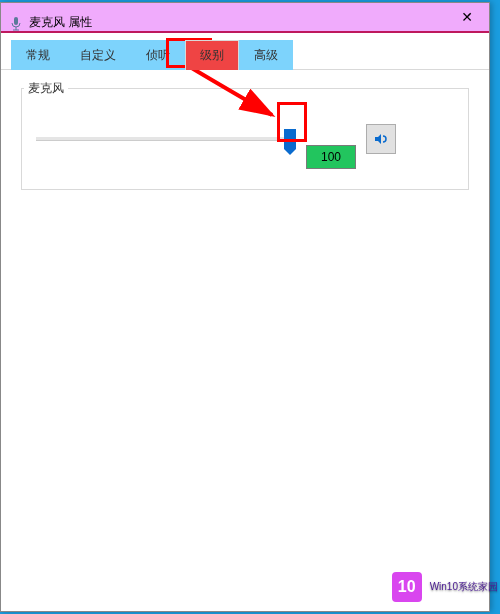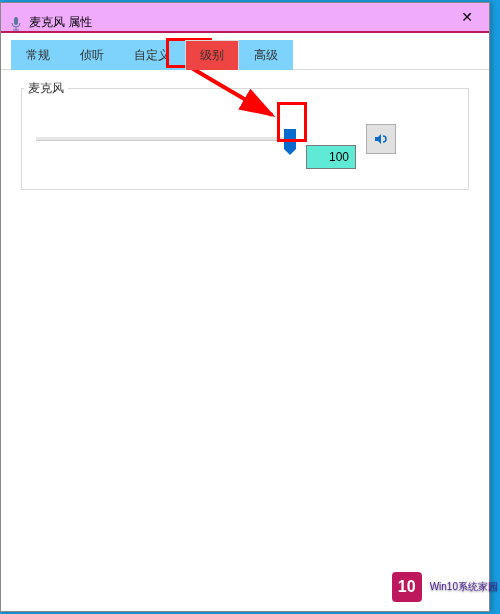--- a/index.html
+++ b/index.html
@@ -130,23 +130,23 @@
     width: 0;
     height: 0;
     border-left: 6px solid transparent;
     border-right: 6px solid transparent;
     border-top: 6px solid #0a6bce;
   }
   .slider-value {
     width: 50px;
     height: 24px;
     border: 1px solid #7a7a7a;
-    background: #5eead4;
-    color: #000;
-    text-align: right;
+    background: #22c55e;
+    color: #000;
+    text-align: center;
     padding: 0 6px;
     font-size: 12px;
     margin-top: 36px;
   }
   .speaker-btn {
     width: 30px;
     height: 30px;
     border: 1px solid #adadad;
     background: #e1e1e1;
     display: inline-flex;
@@ -193,21 +193,21 @@
     bottom: 10px;
     display: flex;
     align-items: center;
     gap: 6px;
     pointer-events: none;
   }
   .wm .logo {
     width: 34px;
     height: 34px;
     border-radius: 6px;
-    background: #be185d;
+    background: #d946ef;
     color: #fff;
     display: flex;
     align-items: center;
     justify-content: center;
     font-weight: bold;
     font-size: 16px;
     border: 2px solid #fff;
   }
   .wm .txt { color: #4c1d95; font-size: 10px; line-height: 14px; text-shadow: 0 1px 2px rgba(0,0,0,.5);}
 </style>
@@ -223,22 +223,22 @@
         <line x1="6" y1="10" x2="6" y2="13" stroke="#5b7a99" stroke-width="1"></line>
         <line x1="3" y1="13" x2="9" y2="13" stroke="#5b7a99" stroke-width="1"></line>
       </svg>
     </span>
     <span class="title">麦克风 属性</span>
     <span class="close">✕</span>
   </div>
 
   <div class="tabs">
     <div class="tab">常规</div>
+    <div class="tab">自定义</div>
     <div class="tab">侦听</div>
-    <div class="tab">自定义</div>
     <div class="tab active">级别</div>
     <div class="tab">高级</div>
   </div>
 
   <div class="content">
     <div class="groupbox">
       <span class="legend">麦克风</span>
       <div class="slider-row">
         <div class="slider-wrap">
           <div class="slider-track"></div>

